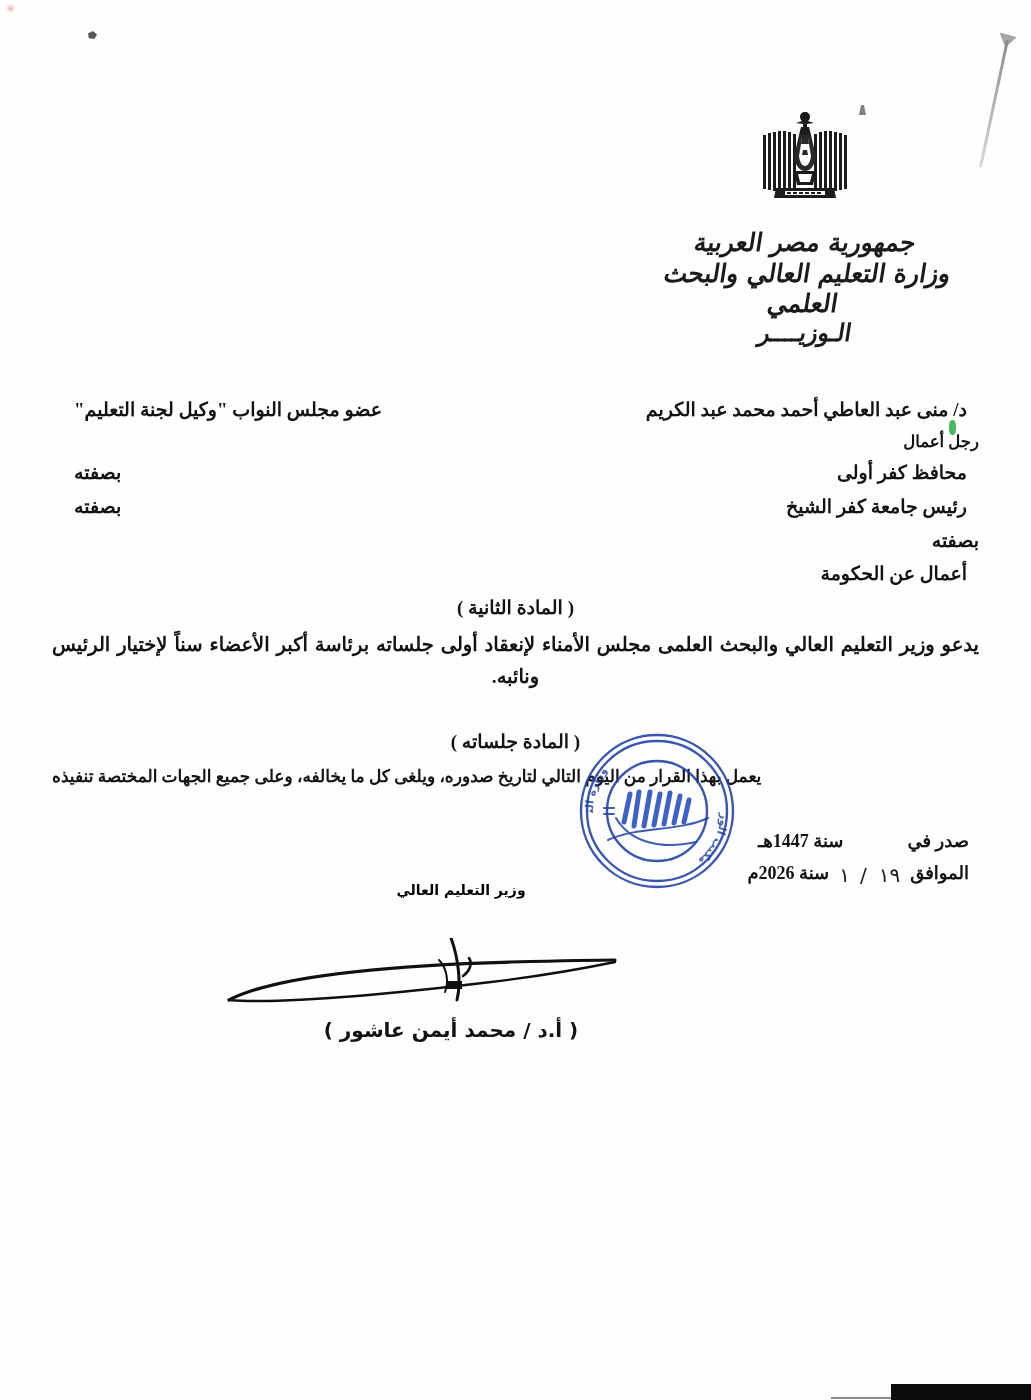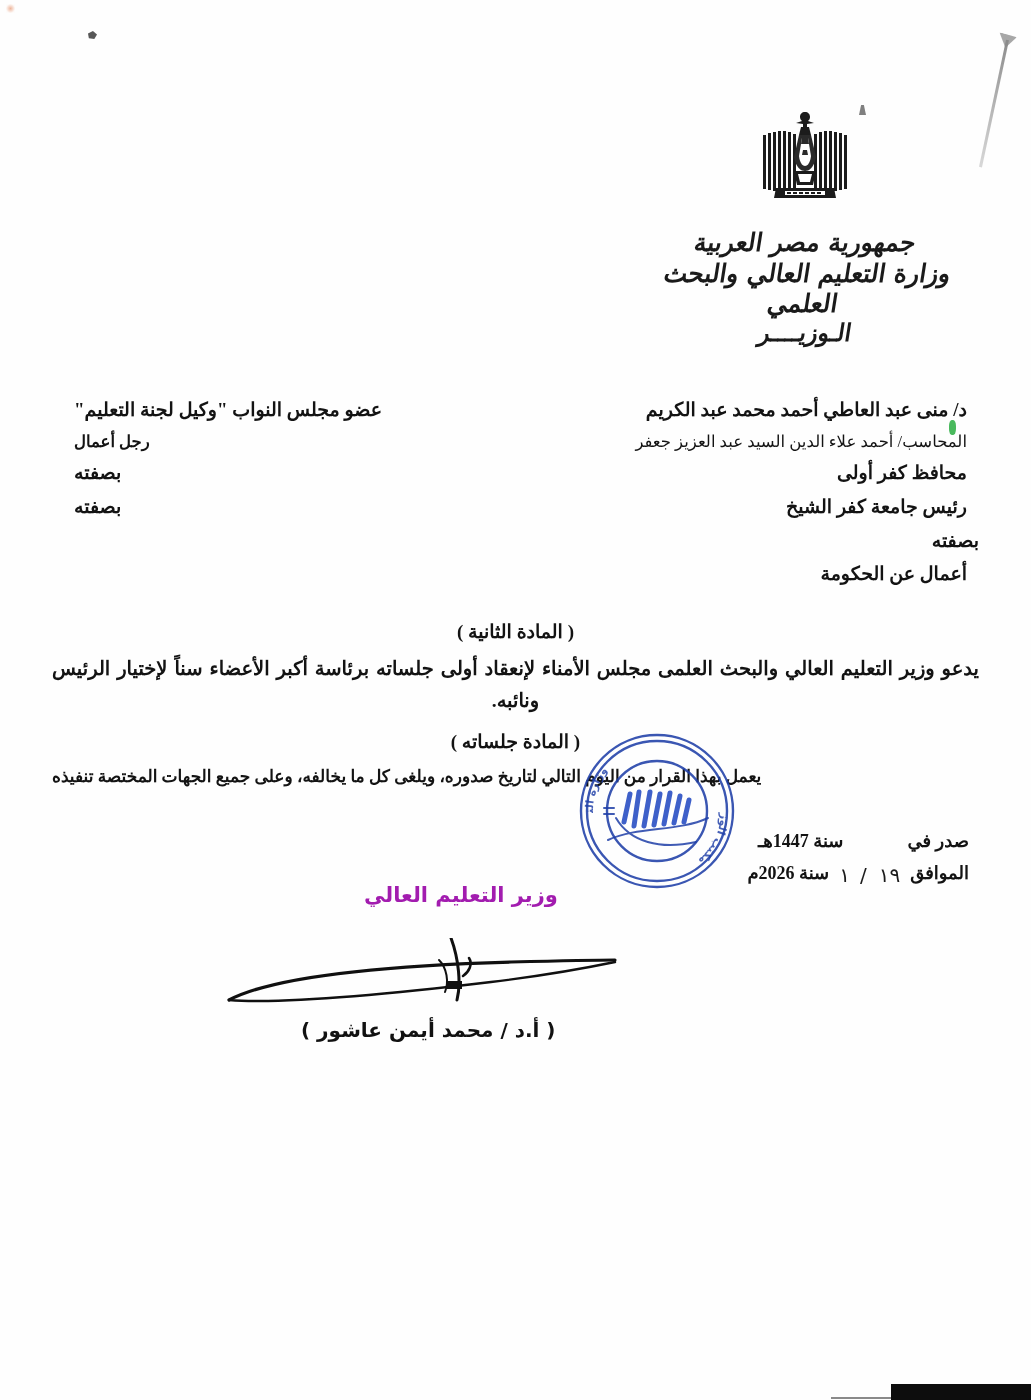--- a/index.html
+++ b/index.html
@@ -174,21 +174,21 @@
     font-size: 19.5px;
     line-height: 1.62;
     font-weight: 600;
   }
   .article-body-2 {
     text-align: left;
     font-size: 17px;
     line-height: 1.62;
     font-weight: 600;
   }
-  #article-two { top: 620px; }
+  #article-two { top: 596px; }
   #article-three { top: 730px; }
 
   
   .date-block {
     position: absolute;
     top: 826px;
     right: 62px;
     width: 270px;
     font-size: 18px;
     line-height: 1.75;
@@ -215,31 +215,31 @@
   .sig-block {
     position: absolute;
     top: 880px;
     right: 420px;
     width: 300px;
     text-align: center;
   }
   .sig-title {
     font-family: "DejaVu Sans", "Liberation Sans", sans-serif;
     font-weight: 700;
-    font-size: 21px;
+    font-size: 14px;
     line-height: 1.45;
-    color: #a21caf;
+    color: #000000;
     letter-spacing: 0.5px;
   }
   .sig-name {
     position: absolute;
     top: 1018px;
     right: 430px;
     width: 300px;
-    text-align: left;
+    text-align: center;
     font-family: "DejaVu Sans", "Liberation Sans", sans-serif;
     font-weight: 700;
     font-size: 20px;
     color: #111;
     letter-spacing: 0.3px;
   }
   .sig-stroke {
     position: absolute;
     top: 938px;
     right: 400px;
@@ -318,21 +318,20 @@
 
   <div class="members">
     <div class="green-mark"></div>
 
     <div class="member-row">
       <span class="m-name">د/ منى عبد العاطي أحمد محمد عبد الكريم</span>
       <span class="m-role">عضو مجلس النواب "وكيل لجنة التعليم"</span>
     </div>
 
     <div class="member-row small">
-      <span class="m-name">المحاسب/ أحمد علاء الدين السيد عبد العزيز جعفر</span>
       <span class="m-role">رجل أعمال</span>
     </div>
 
     <div class="member-row">
       <span class="m-name">محافظ كفر أولى</span>
       <span class="m-role">بصفته</span>
     </div>
 
     <div class="member-row">
       <span class="m-name">رئيس جامعة كفر الشيخ</span>

